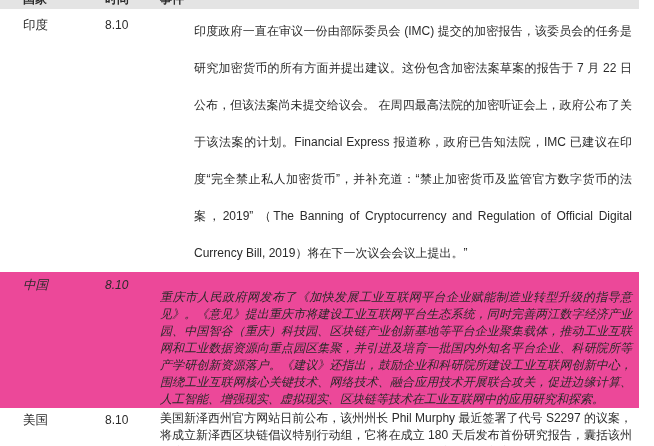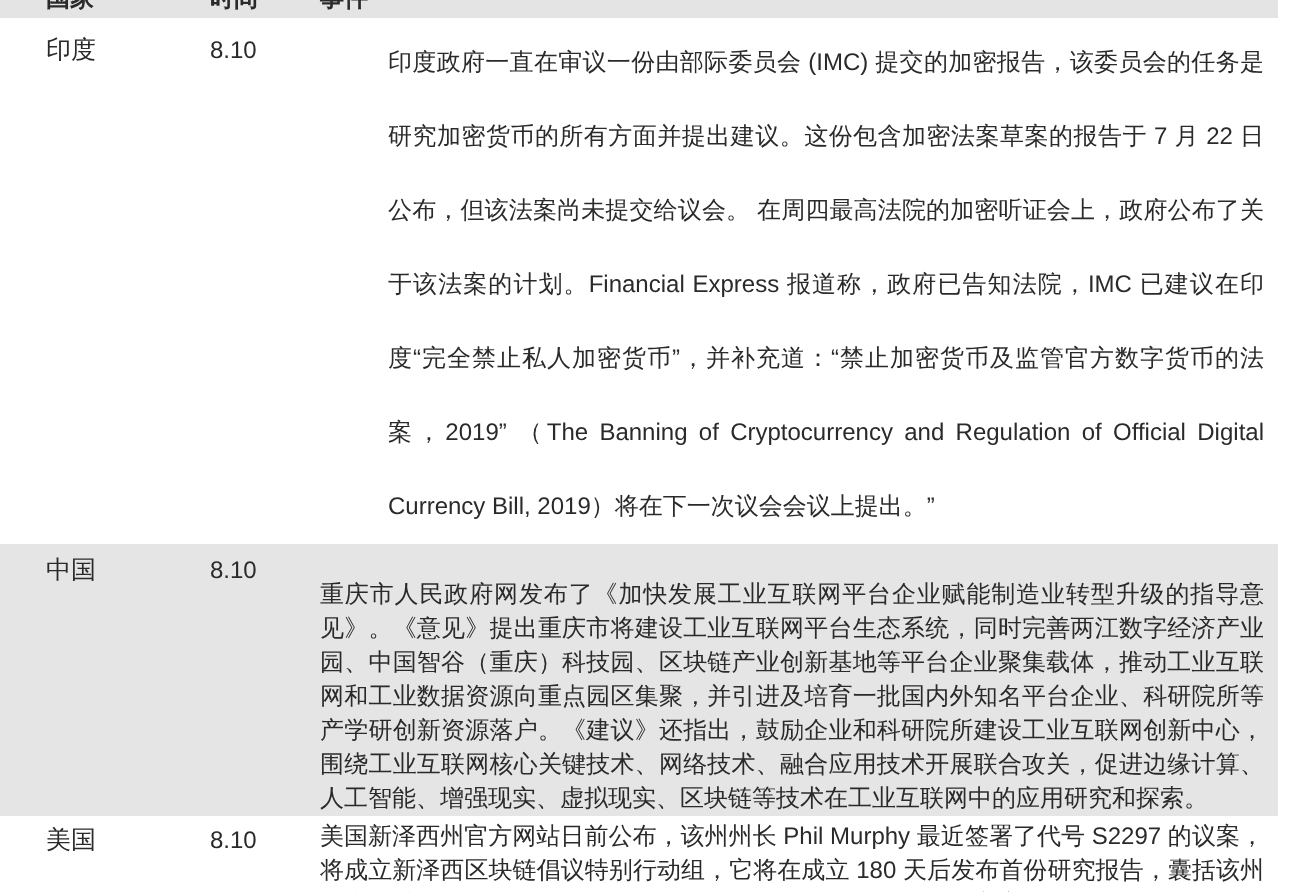--- a/index.html
+++ b/index.html
@@ -26,21 +26,21 @@
     font-size: 12px;
     line-height: 14px;
     color: #2a2a2a;
     white-space: nowrap;
   }
   .hcell.c1 { left: 23px; }
   .hcell.c2 { left: 105px; }
   .hcell.c3 { left: 160px; }
 
   .row { display: flex; align-items: stretch; }
-  .row.alt { background: #e5e5e5; }
+  .row.alt { background: #ec4899; font-style: italic; }
 
   .cell-country {
     width: 105px; box-sizing: border-box;
     padding-left: 23px;
     font-size: 12.5px; line-height: 15px;
     flex: 0 0 105px;
   }
   .cell-date {
     width: 55px; box-sizing: border-box;
     font-size: 12px; line-height: 15px;

